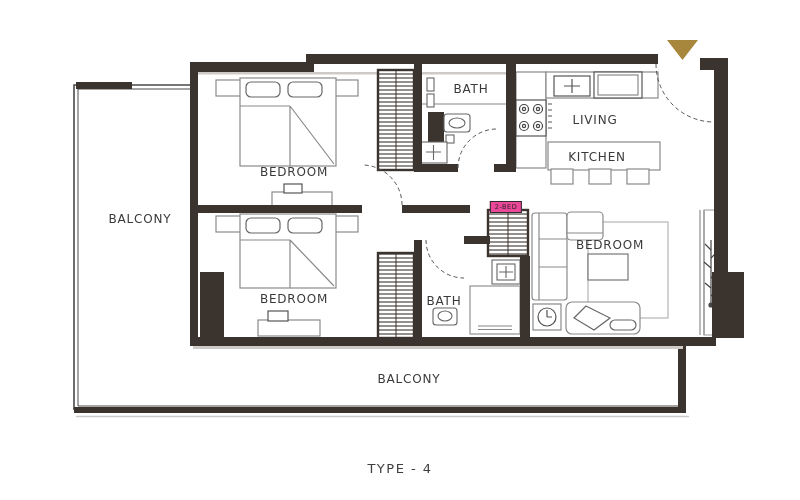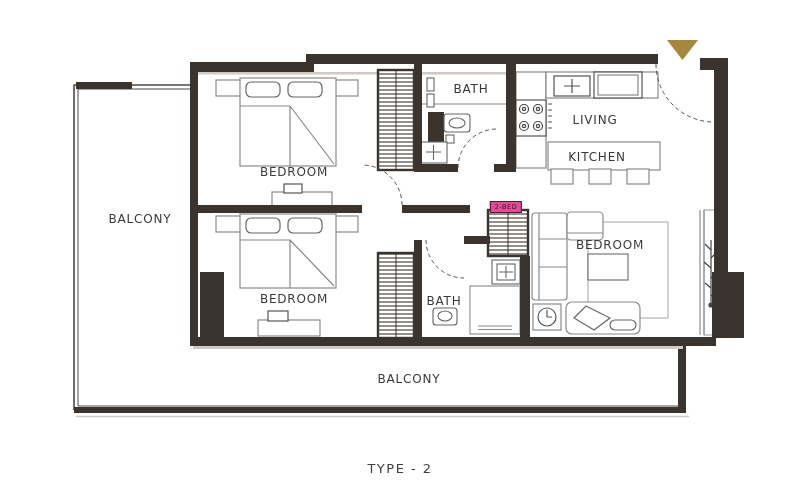--- a/index.html
+++ b/index.html
@@ -187,15 +187,15 @@
 <div class="lbl" style="left:294px;top:172px">BEDROOM</div>
 <div class="lbl" style="left:294px;top:299px">BEDROOM</div>
 <div class="lbl" style="left:471px;top:89px">BATH</div>
 <div class="lbl" style="left:444px;top:301px">BATH</div>
 <div class="lbl" style="left:595px;top:120px">LIVING</div>
 <div class="lbl" style="left:597px;top:157px">KITCHEN</div>
 <div class="lbl" style="left:610px;top:245px">BEDROOM</div>
 
 <div class="unit-tag">2-BED</div>
 
-<div class="caption">TYPE - 2</div>
+<div class="caption">TYPE - 4</div>
 
 </div>
 
 </body></html>

